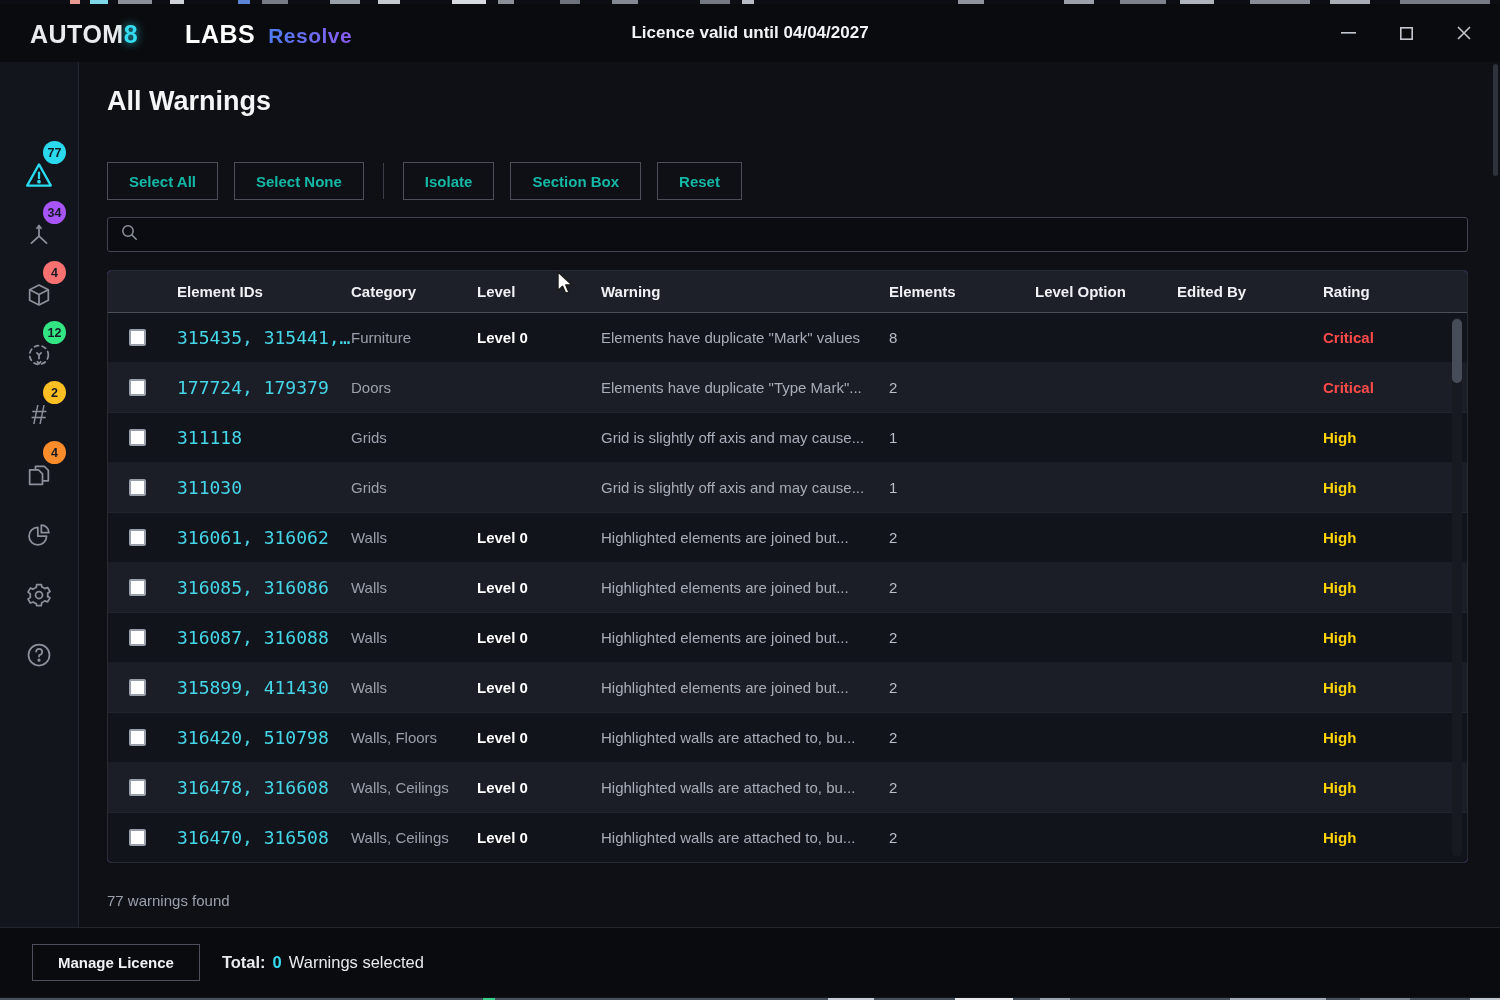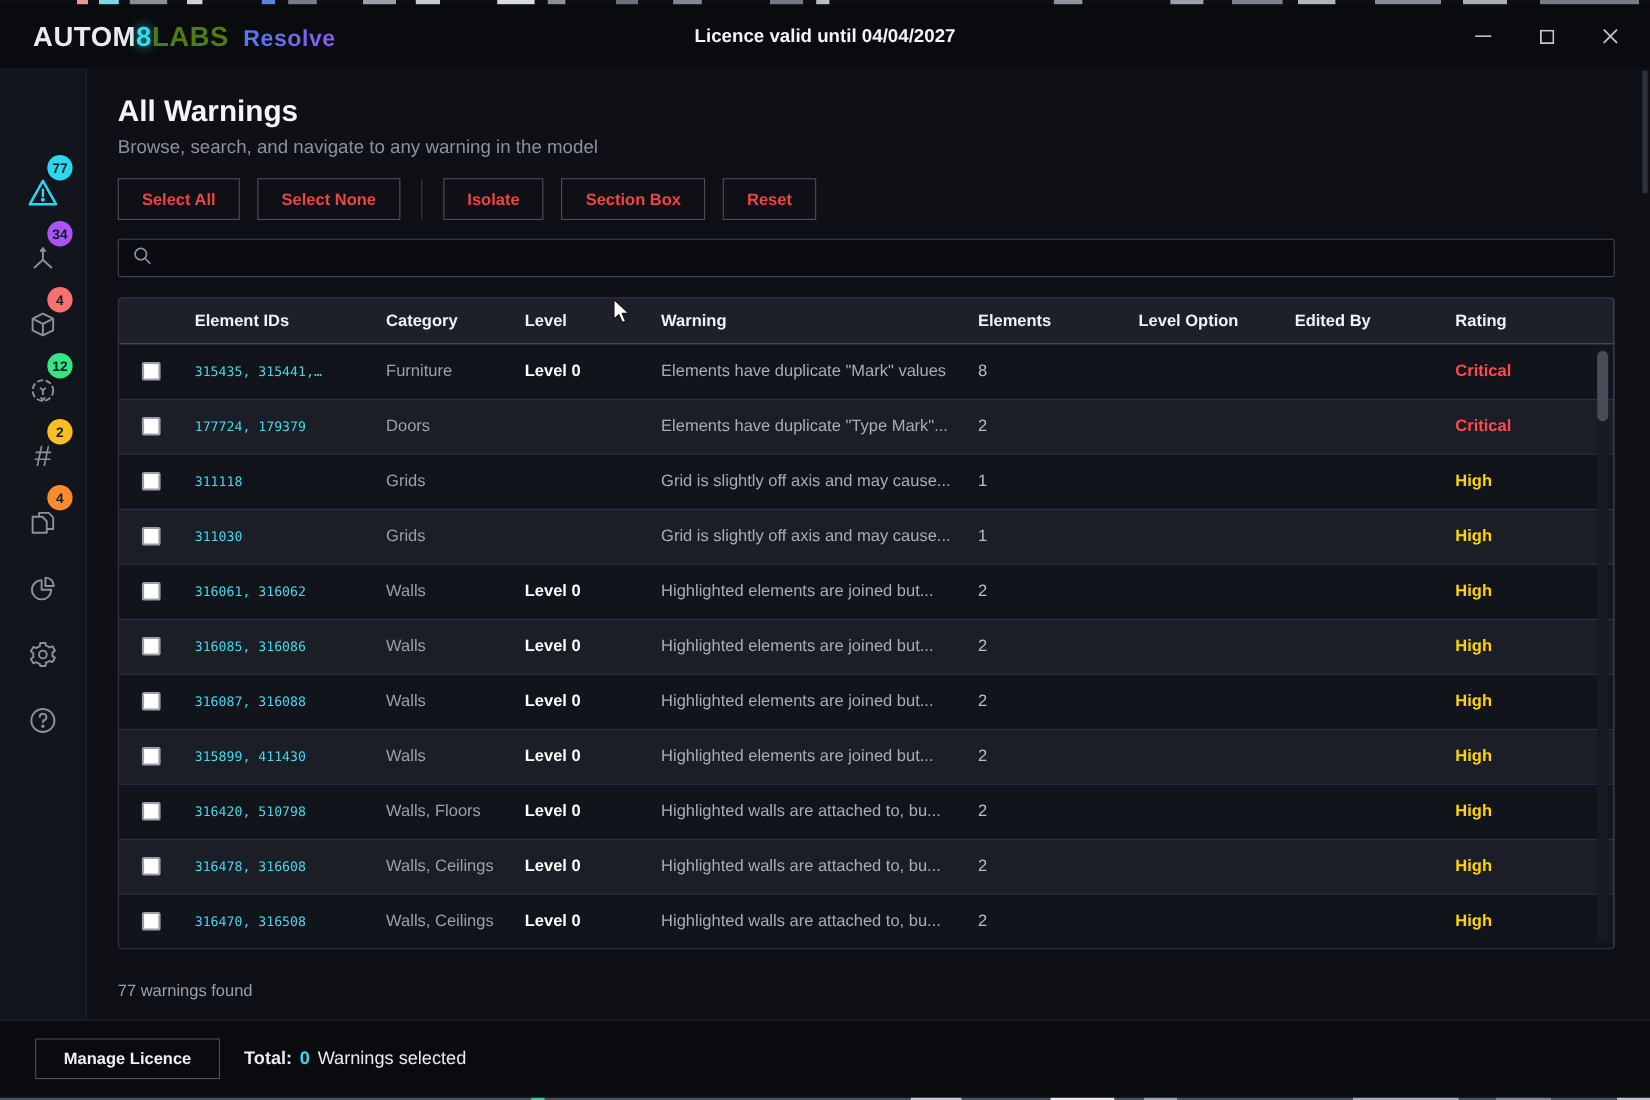--- a/index.html
+++ b/index.html
@@ -16,21 +16,21 @@
   .edge-top span { position:absolute; top:0; height:4px; }
   .edge-bottom { position:absolute; bottom:0; left:0; right:0; height:3px; background:#10131a; z-index:50; }
   .edge-bottom .line { position:absolute; bottom:0; left:0; right:0; height:2px; background:#47515e; }
   .edge-bottom span { position:absolute; bottom:0; height:2px; }
 
   
   .titlebar { position:absolute; top:4px; left:0; right:0; height:58px; background:#0a0b0e; }
   .logo { position:absolute; left:30px; top:16px; font-size:25px; font-weight:bold; letter-spacing:0.5px; white-space:nowrap; }
   .logo .p1 { color:#e9ebee; }
   .logo .p2 { color:#35dcf0; text-shadow:0 0 10px rgba(53,220,240,0.8); }
-  .logo .p3 { color:#4d7c0f; }
+  .logo .p3 { color:#ffffff;margin-left:47px; }
   .logo .product { font-size:21px; font-weight:600; margin-left:13px;
     background:linear-gradient(90deg,#4d7df2,#8a5bf0);
     -webkit-background-clip:text; background-clip:text; color:transparent; }
   .licence { position:absolute; left:0; right:0; top:0; height:58px; display:flex; align-items:center; justify-content:center;
     font-size:17px; font-weight:bold; color:#f2f3f5; pointer-events:none; }
   .win-controls { position:absolute; right:24px; top:0; height:58px; display:flex; align-items:center; gap:34px; }
   .win-btn { width:24px; height:24px; display:flex; align-items:center; justify-content:center; color:#c3c7cf; }
   .win-btn svg { display:block; }
 
   
@@ -45,41 +45,41 @@
   .badge { position:absolute; top:-10px; right:12px; min-width:23px; height:23px; padding:0 4px; border-radius:12px;
     color:#141a24; font-weight:bold; font-size:12.5px; display:flex; align-items:center; justify-content:center; }
   .hash-glyph { font-size:27px; color:#8b909b; font-weight:normal; line-height:1; }
 
   
   .main { flex:1; position:relative; background:#0e1016; }
   .page-title { position:absolute; top:24px; left:28px; font-size:27px; font-weight:bold; color:#f4f5f7; }
   .page-subtitle { position:absolute; top:62px; left:28px; font-size:17px; color:#8b919c; }
 
   .toolbar { position:absolute; top:100px; left:28px; display:flex; align-items:center; gap:16px; }
-  .btn { background:transparent; border:1px solid #4a4f5a; color:#ef4444; font-weight:bold; font-size:15px;
+  .btn { background:transparent; border:1px solid #4a4f5a; color:#14b8a6; font-weight:bold; font-size:15px;
     padding:0 21px; height:38px; font-family:inherit; cursor:pointer; }
   .toolbar-divider { width:1px; height:36px; background:#3a3f49; margin:0 3px; }
 
   .searchbar { position:absolute; top:155px; left:28px; right:32px; height:35px; border:1px solid #3f4450;
     background:#0a0c11; border-radius:3px; display:flex; align-items:center; }
   .searchbar svg { margin-left:13px; flex:0 0 auto; color:#8b919c; }
   .searchbar input { flex:1; background:transparent; border:none; outline:none; color:#d6d9de;
     font-size:15px; margin-left:10px; font-family:inherit; }
   .searchbar input::placeholder { color:#8b919c; }
 
   
   .table { position:absolute; top:208px; left:28px; right:32px; height:593px; border:1px solid #262a33;
     border-radius:4px; background:#8b5cf6; overflow:hidden; }
   .grid-cols { display:grid; grid-template-columns:69px 174px 126px 124px 288px 146px 142px 146px 1fr; align-items:center; }
   .thead { height:42px; background:#1d2029; border-bottom:1px solid #4a4f59; font-weight:bold; font-size:15px; color:#f0f1f4; }
   .trow { height:50px; font-size:15px; border-bottom:1px solid rgba(255,255,255,0.035); cursor:default; }
   .trow:nth-child(even) { background:#1b1e27; }
   .trow:nth-child(odd) { background:#12141b; }
   .checkbox { width:17px; height:17px; background:#ffffff; border:2px solid #9aa0ab; border-radius:2px; margin-left:21px; display:block; cursor:pointer; }
-  .c-ids { color:#45d6e8; font-family:"DejaVu Sans Mono", monospace; font-size:12px; cursor:pointer; white-space:nowrap; }
+  .c-ids { color:#45d6e8; font-family:"DejaVu Sans Mono", monospace; font-size:18px; cursor:pointer; white-space:nowrap; }
   .c-cat { color:#9aa0ab; }
   .c-level { color:#ffffff; font-weight:bold; }
   .c-warn { color:#a7adb8; white-space:nowrap; overflow:hidden; }
   .c-elem { color:#b9bec7; }
   .c-design, .c-edited { color:#9aa0ab; }
   .c-rating { font-weight:bold; }
 
   .table-scroll { position:absolute; top:46px; right:5px; bottom:5px; width:10px; background:#171a21; border-radius:6px; }
   .table-thumb { position:absolute; top:2px; left:0; width:10px; height:64px; background:#474c59; border-radius:6px; cursor:pointer; }
 
@@ -239,21 +239,20 @@
           <circle cx="12" cy="12" r="9"></circle>
           <path d="M9.5 9.2 A 2.6 2.6 0 1 1 12.3 12 L12 13.3"></path>
           <circle cx="12" cy="16.4" r="0.6" fill="currentColor"></circle>
         </svg>
       </span>
     </div>
   </div>
 
   <div class="main">
     <div class="page-title">All Warnings</div>
-    <div class="page-subtitle">Browse, search, and navigate to any warning in the model</div>
 
     <div class="toolbar">
       <button class="btn">Select All</button>
       <button class="btn">Select None</button>
       <div class="toolbar-divider"></div>
       <button class="btn">Isolate</button>
       <button class="btn">Section Box</button>
       <button class="btn">Reset</button>
     </div>
 

